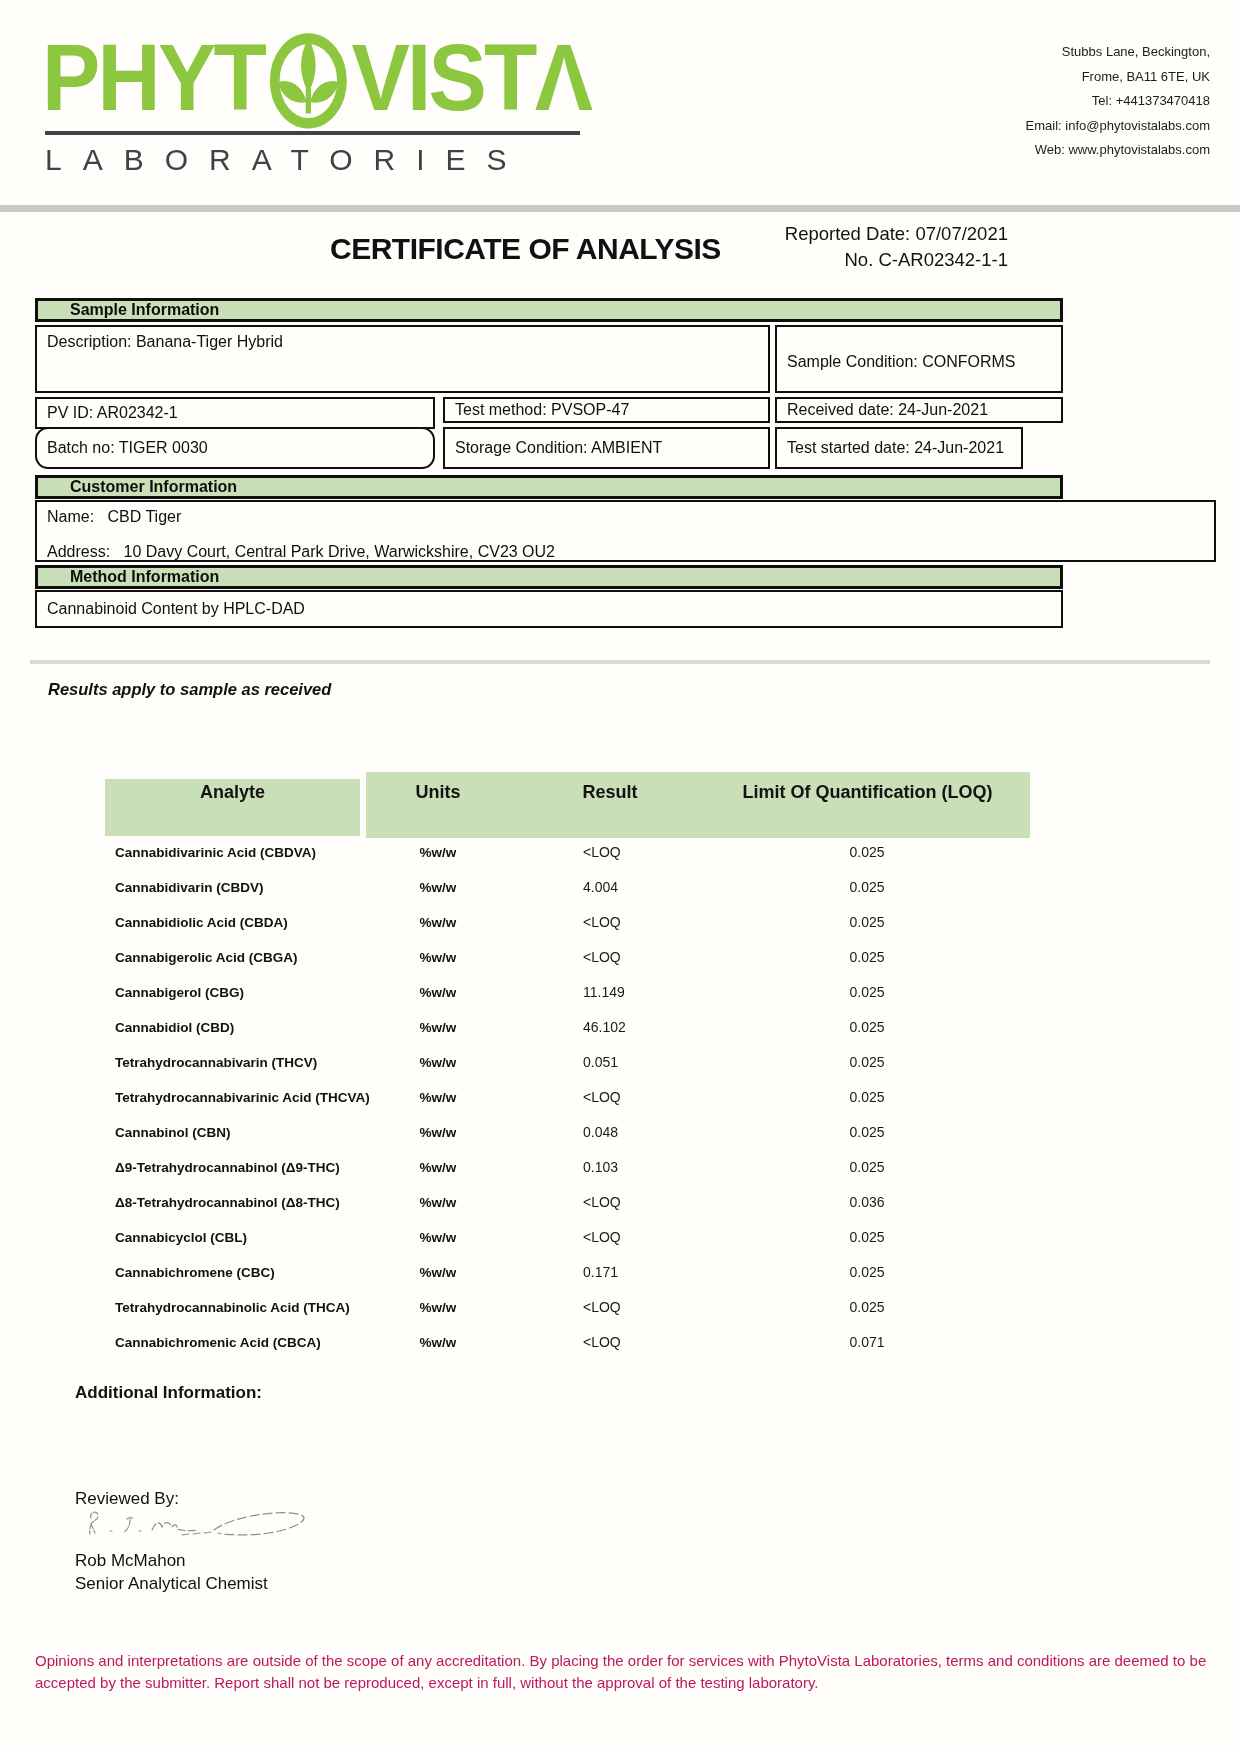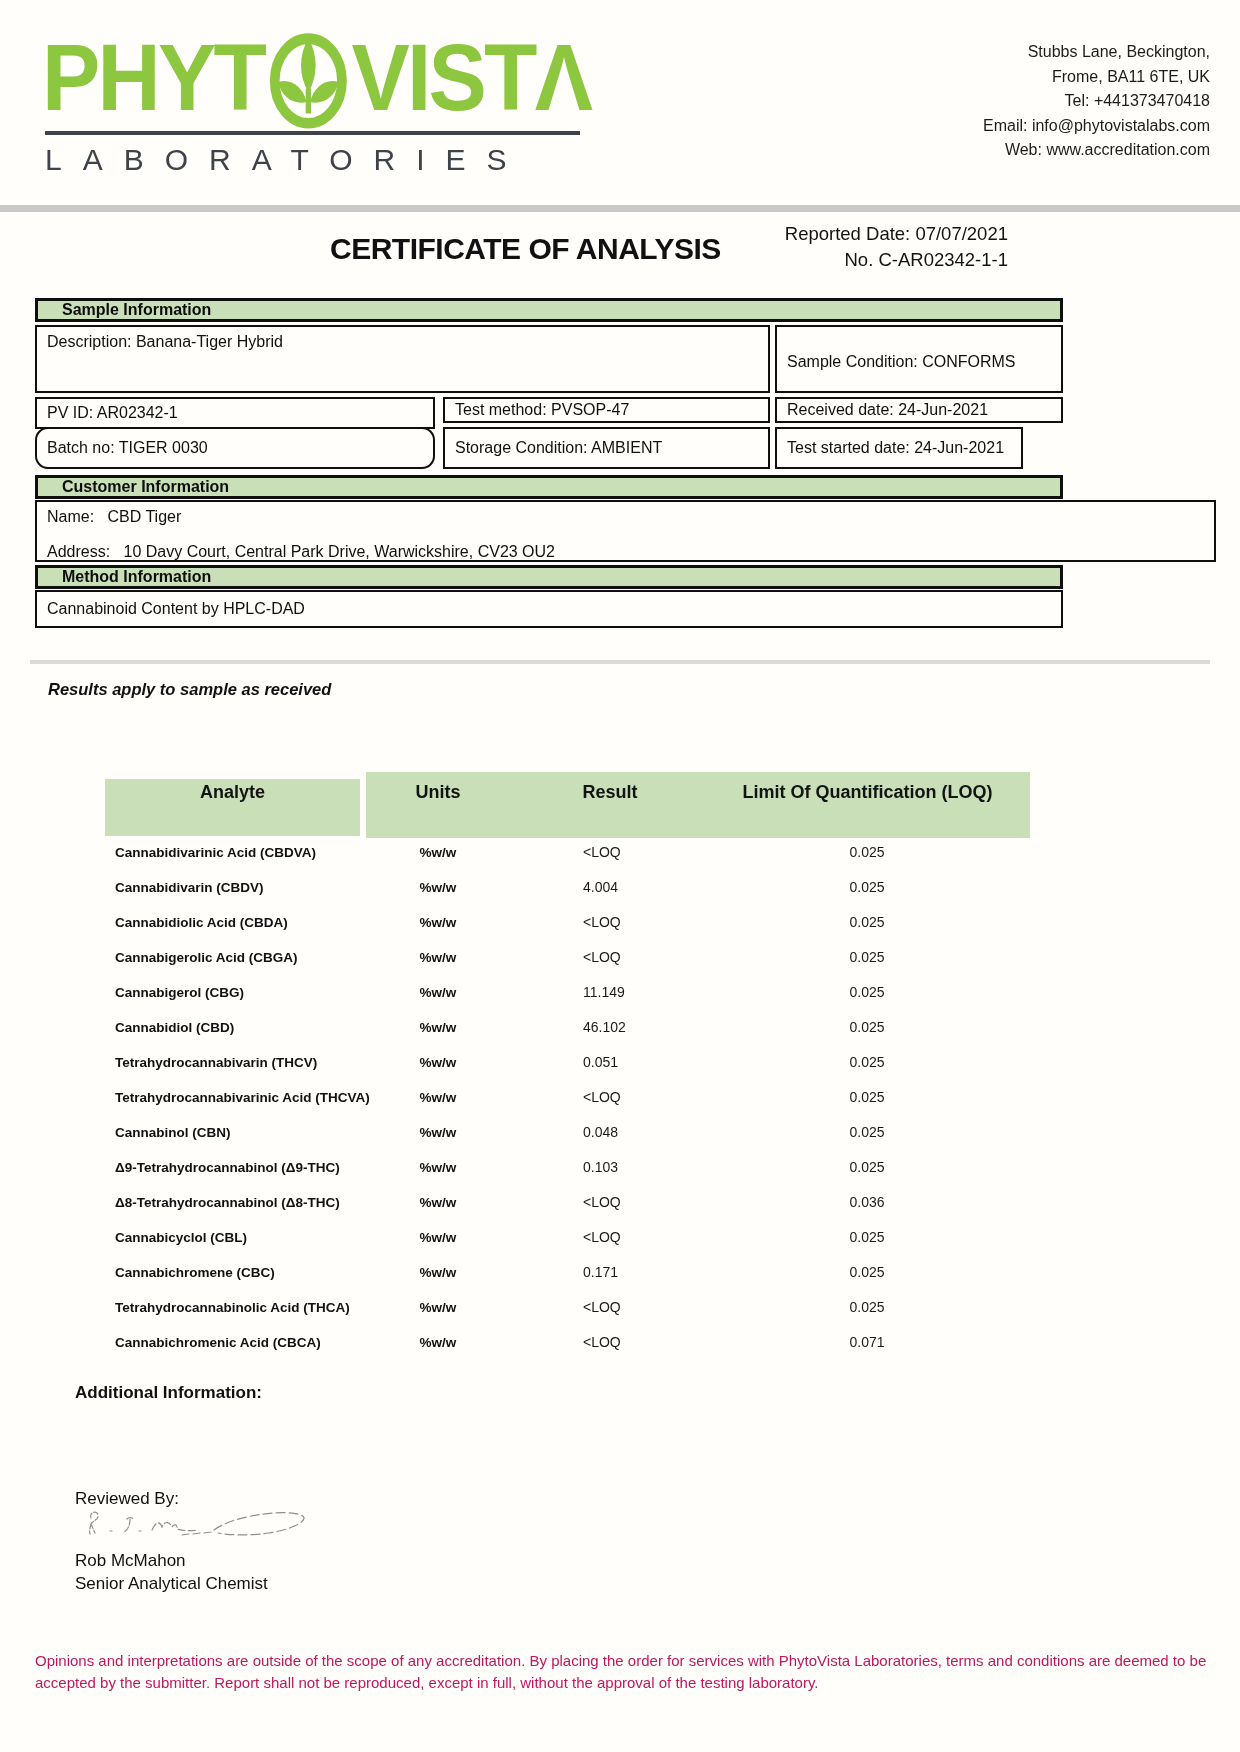--- a/index.html
+++ b/index.html
@@ -11,32 +11,32 @@
   .abs{position:absolute;}
 
   
   .wordmark{left:42px;top:24px;height:106px;display:flex;align-items:center;
     font-weight:bold;font-size:95px;letter-spacing:-3px;color:#8dc63f;
     transform:scaleX(0.92);transform-origin:left center;white-space:nowrap;}
   .wordmark svg{margin:4px -2px 0 0;}
   .logo-rule{left:45px;top:131px;width:535px;height:4px;background:#3d4349;}
   .logo-sub{left:45px;top:143px;font-size:30px;letter-spacing:21px;color:#3d4349;white-space:nowrap;}
 
-  .contact{right:30px;top:40px;text-align:right;font-size:16px;line-height:24.5px;color:#1c1c1c;}
+  .contact{right:30px;top:40px;text-align:right;font-size:13px;line-height:24.5px;color:#1c1c1c;}
 
   .gray-bar{left:0;top:205px;width:1240px;height:7px;background:#c9c9c9;}
 
   .doc-title{left:330px;top:232px;font-size:30px;font-weight:bold;letter-spacing:-0.5px;color:#111;}
   .report-meta{right:232px;top:221px;text-align:right;font-size:18.5px;line-height:26px;color:#131313;}
 
   
   .info{left:35px;top:298px;width:1028px;height:335px;}
   .sec-head{position:absolute;left:0;width:1028px;height:24px;background:#c9dfb8;
     border:3px solid #0f0f0f;box-sizing:border-box;display:flex;align-items:center;
-    padding-left:24px;font-weight:bold;font-size:16px;color:#0d0d0d;}
+    padding-left:32px;font-weight:bold;font-size:16px;color:#0d0d0d;}
   .cell{position:absolute;border:2px solid #0f0f0f;box-sizing:border-box;background:transparent;
     font-size:16px;color:#101010;display:flex;align-items:center;padding-left:10px;}
   .cell.top-align{align-items:flex-start;padding-top:8px;}
 
   
   .rt-headband{position:absolute;background:#c9dfb8;}
   .rt-label{position:absolute;top:782px;font-weight:bold;font-size:18px;color:#131313;text-align:center;}
   .trow{position:absolute;width:925px;height:35px;left:105px;}
   .trow span{position:absolute;top:0;line-height:35px;white-space:nowrap;}
   .c-analyte{left:10px;width:260px;font-weight:bold;font-size:13.5px;color:#111;}
@@ -73,21 +73,21 @@
     <span>Λ</span>
   </div>
   <div class="abs logo-rule"></div>
   <div class="abs logo-sub">LABORATORIES</div>
 
   <div class="abs contact">
     <div>Stubbs Lane, Beckington,</div>
     <div>Frome, BA11 6TE, UK</div>
     <div>Tel: +441373470418</div>
     <div>Email: info@phytovistalabs.com</div>
-    <div>Web: www.accreditation.com</div>
+    <div>Web: www.phytovistalabs.com</div>
   </div>
 
   <div class="abs gray-bar"></div>
 
   <div class="abs doc-title">CERTIFICATE OF ANALYSIS</div>
   <div class="abs report-meta">
     <div>Reported Date: 07/07/2021</div>
     <div>No. C-AR02342-1-1</div>
   </div>
 

